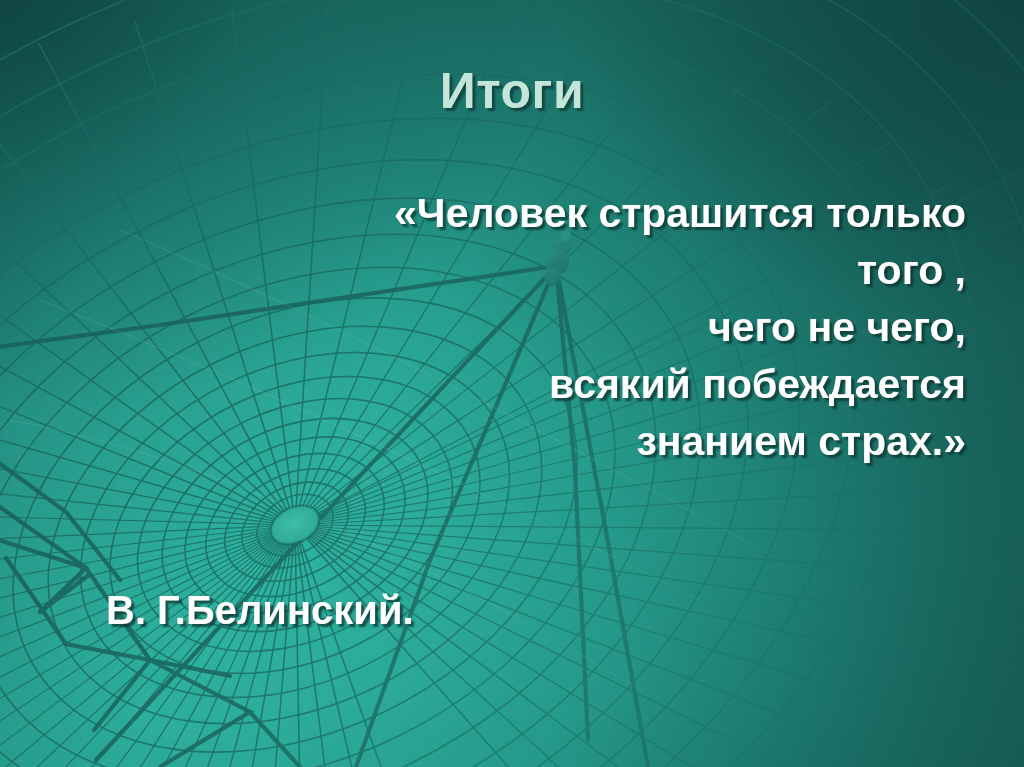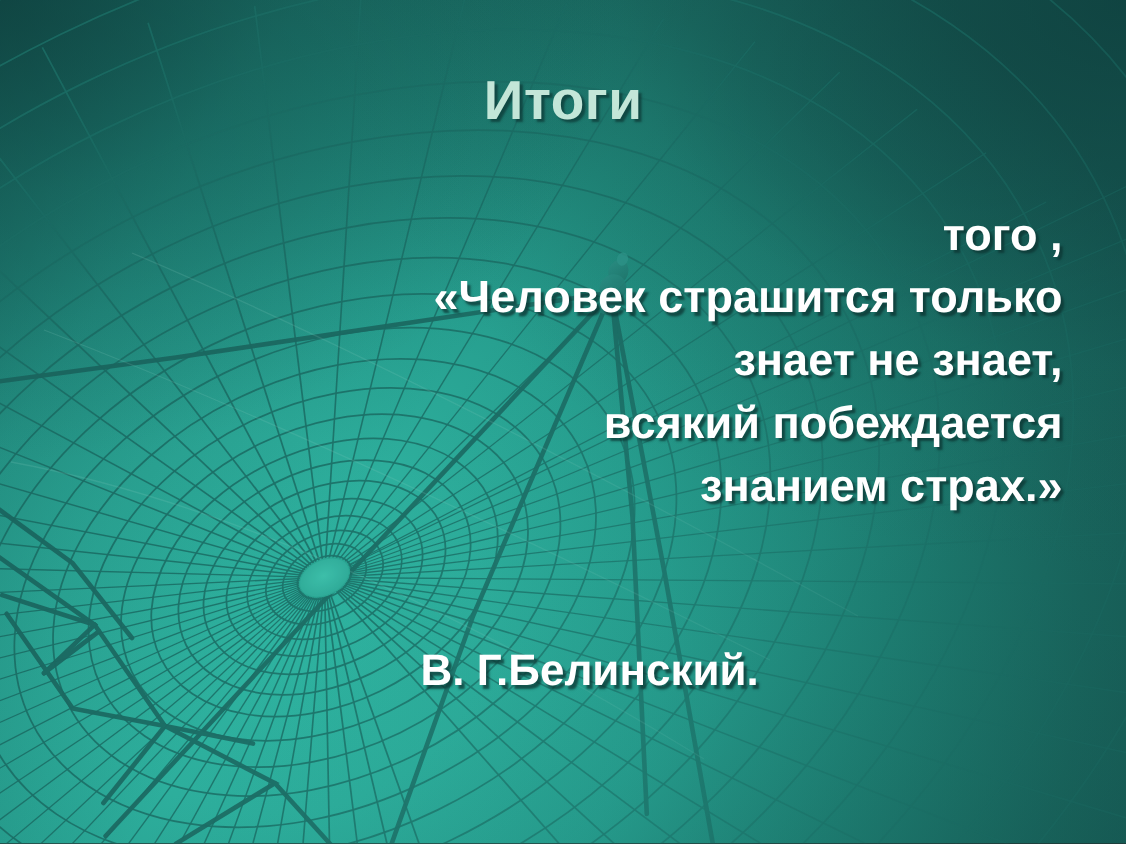--- a/index.html
+++ b/index.html
@@ -8,21 +8,21 @@
     padding: 0;
     background: #000;
   }
 
   .slide {
     position: relative;
     width: 1024px;
     height: 767px;
     overflow: hidden;
     font-family: "Liberation Sans", "DejaVu Sans", sans-serif;
-    background-color: #404040;
+    background-color: #c2410c;
   }
 
   
   .bg-base {
     position: absolute;
     inset: 0;
     background:
       radial-gradient(ellipse 900px 780px at 24% 74%,
         #2eb3a0 0%,
         #2dae9c 22%,
@@ -99,21 +99,21 @@
     color: #ffffff;
     text-shadow: 3px 3px 2px rgba(12, 52, 50, 0.75);
     white-space: nowrap;
   }
 
   .attribution {
     position: absolute;
     right: 58px;
     top: 588px;
     width: 860px;
-    text-align: center;
+    text-align: left;
     font-size: 40px;
     font-weight: bold;
     color: #ffffff;
     text-shadow: 3px 3px 2px rgba(12, 52, 50, 0.75);
     white-space: nowrap;
   }
 </style>
 </head>
 <body>
 
@@ -287,22 +287,22 @@
         <ellipse cx="0" cy="12" rx="8" ry="9" fill="url(#spiderBody)" opacity="0.85"></ellipse>
         <ellipse cx="0" cy="-32" rx="5" ry="6" fill="#2f9389" opacity="0.8"></ellipse>
       </g>
 
     </g>
   </svg>
 
   <div class="title">Итоги</div>
 
   <div class="quote-block">
+    <div class="quote-line">«Человек страшится только</div>
     <div class="quote-line">того ,</div>
-    <div class="quote-line">«Человек страшится только</div>
-    <div class="quote-line">знает не знает,</div>
+    <div class="quote-line">чего не чего,</div>
     <div class="quote-line">всякий побеждается</div>
     <div class="quote-line">знанием страх.»</div>
   </div>
 
   <div class="attribution">В. Г.Белинский.</div>
 
 </div>
 
 </body></html>

